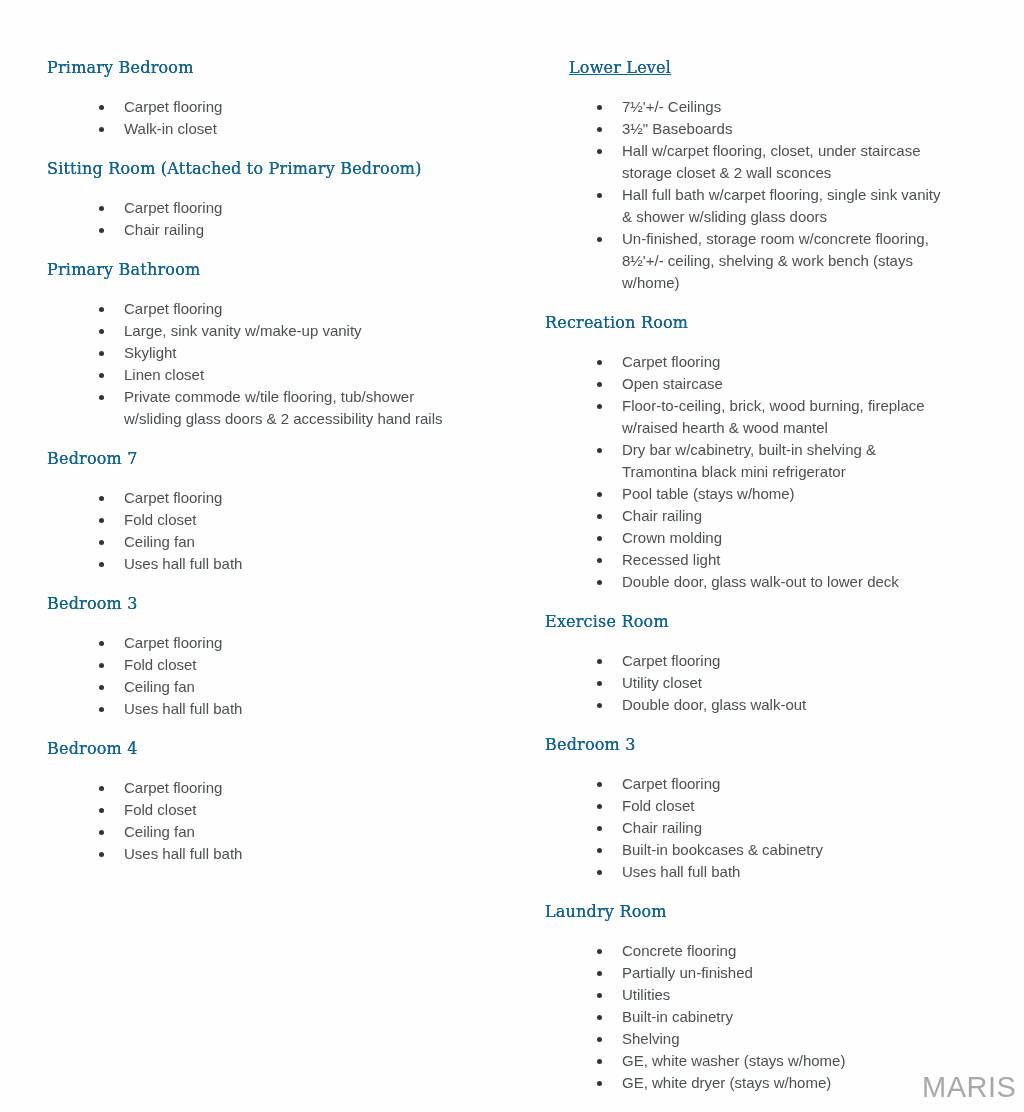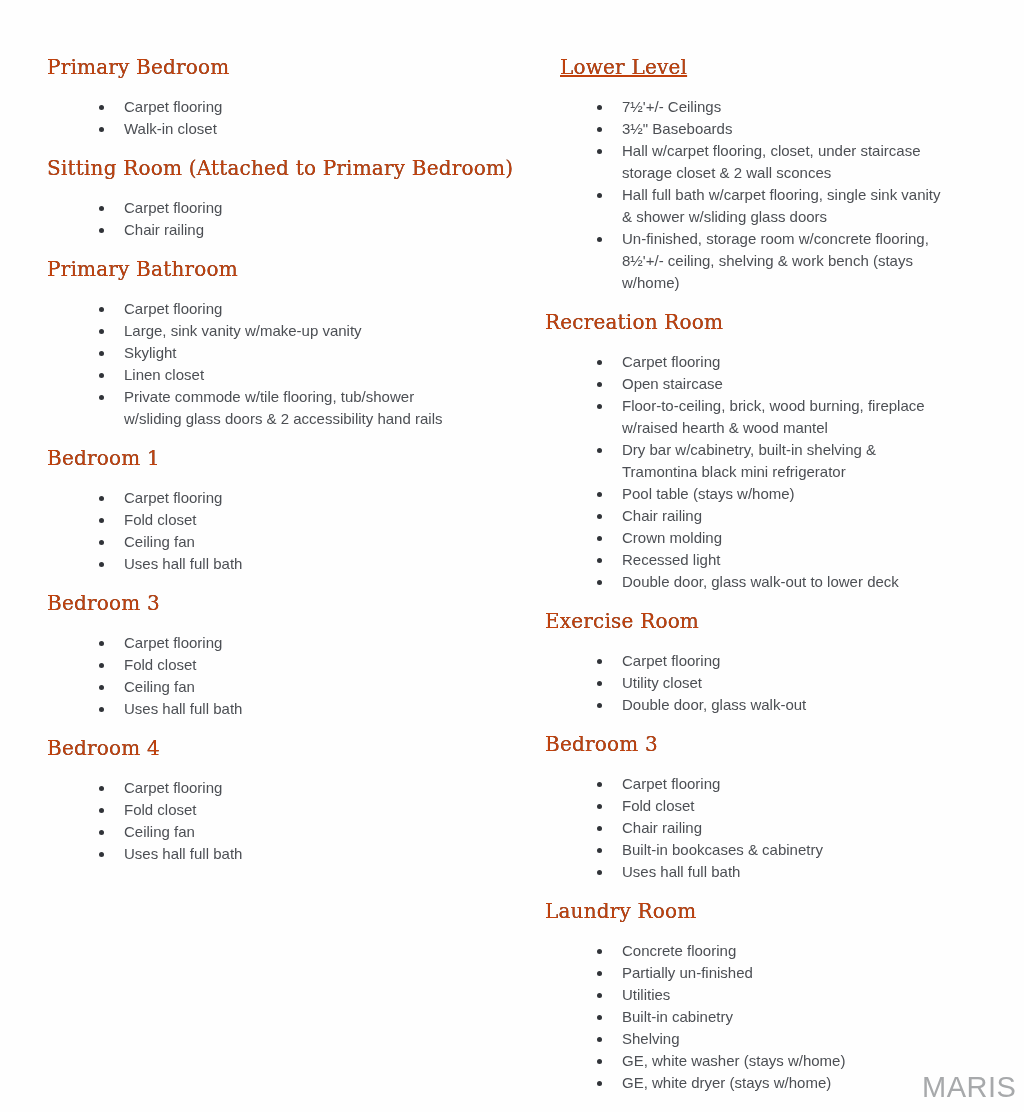--- a/index.html
+++ b/index.html
@@ -21,28 +21,28 @@
   }
   .col-left  { left: 47px;  width: 486px; }
   .col-right { left: 545px; width: 466px; }
 
   section.room { margin: 0 0 15px 0; }
 
   h2.room-title {
     margin: 0 0 2px 0;
     font-family: "DejaVu Serif", serif;
     font-weight: 500;
-    font-size: 20px;
+    font-size: 16px;
     line-height: 25px;
-    color: #c2410c;
+    color: #0369a1;
     letter-spacing: 0.2px;
     text-shadow: 0 0 0.3px #37373a;
   }
   h2.room-title.underlined { text-decoration: underline; }
-  h2.room-title.indented   { margin-left: 15px; }
+  h2.room-title.indented   { margin-left: 24px; }
 
   ul.features {
     list-style: none;
     margin: 16px;
     padding: 0;
   }
   ul.features li {
     position: relative;
     padding-left: 61px;
     font-size: 15px;
@@ -95,21 +95,21 @@
         <ul class="features">
           <li><span class="dot"></span>Carpet flooring</li>
           <li><span class="dot"></span>Large, sink vanity w/make-up vanity</li>
           <li><span class="dot"></span>Skylight</li>
           <li><span class="dot"></span>Linen closet</li>
           <li><span class="dot"></span>Private commode w/tile flooring, tub/shower
 w/sliding glass doors &amp; 2 accessibility hand rails</li>
         </ul>
       </section>
       <section class="room">
-        <h2 class="room-title">Bedroom 1</h2>
+        <h2 class="room-title">Bedroom 7</h2>
         <ul class="features">
           <li><span class="dot"></span>Carpet flooring</li>
           <li><span class="dot"></span>Fold closet</li>
           <li><span class="dot"></span>Ceiling fan</li>
           <li><span class="dot"></span>Uses hall full bath</li>
         </ul>
       </section>
       <section class="room">
         <h2 class="room-title">Bedroom 3</h2>
         <ul class="features">

